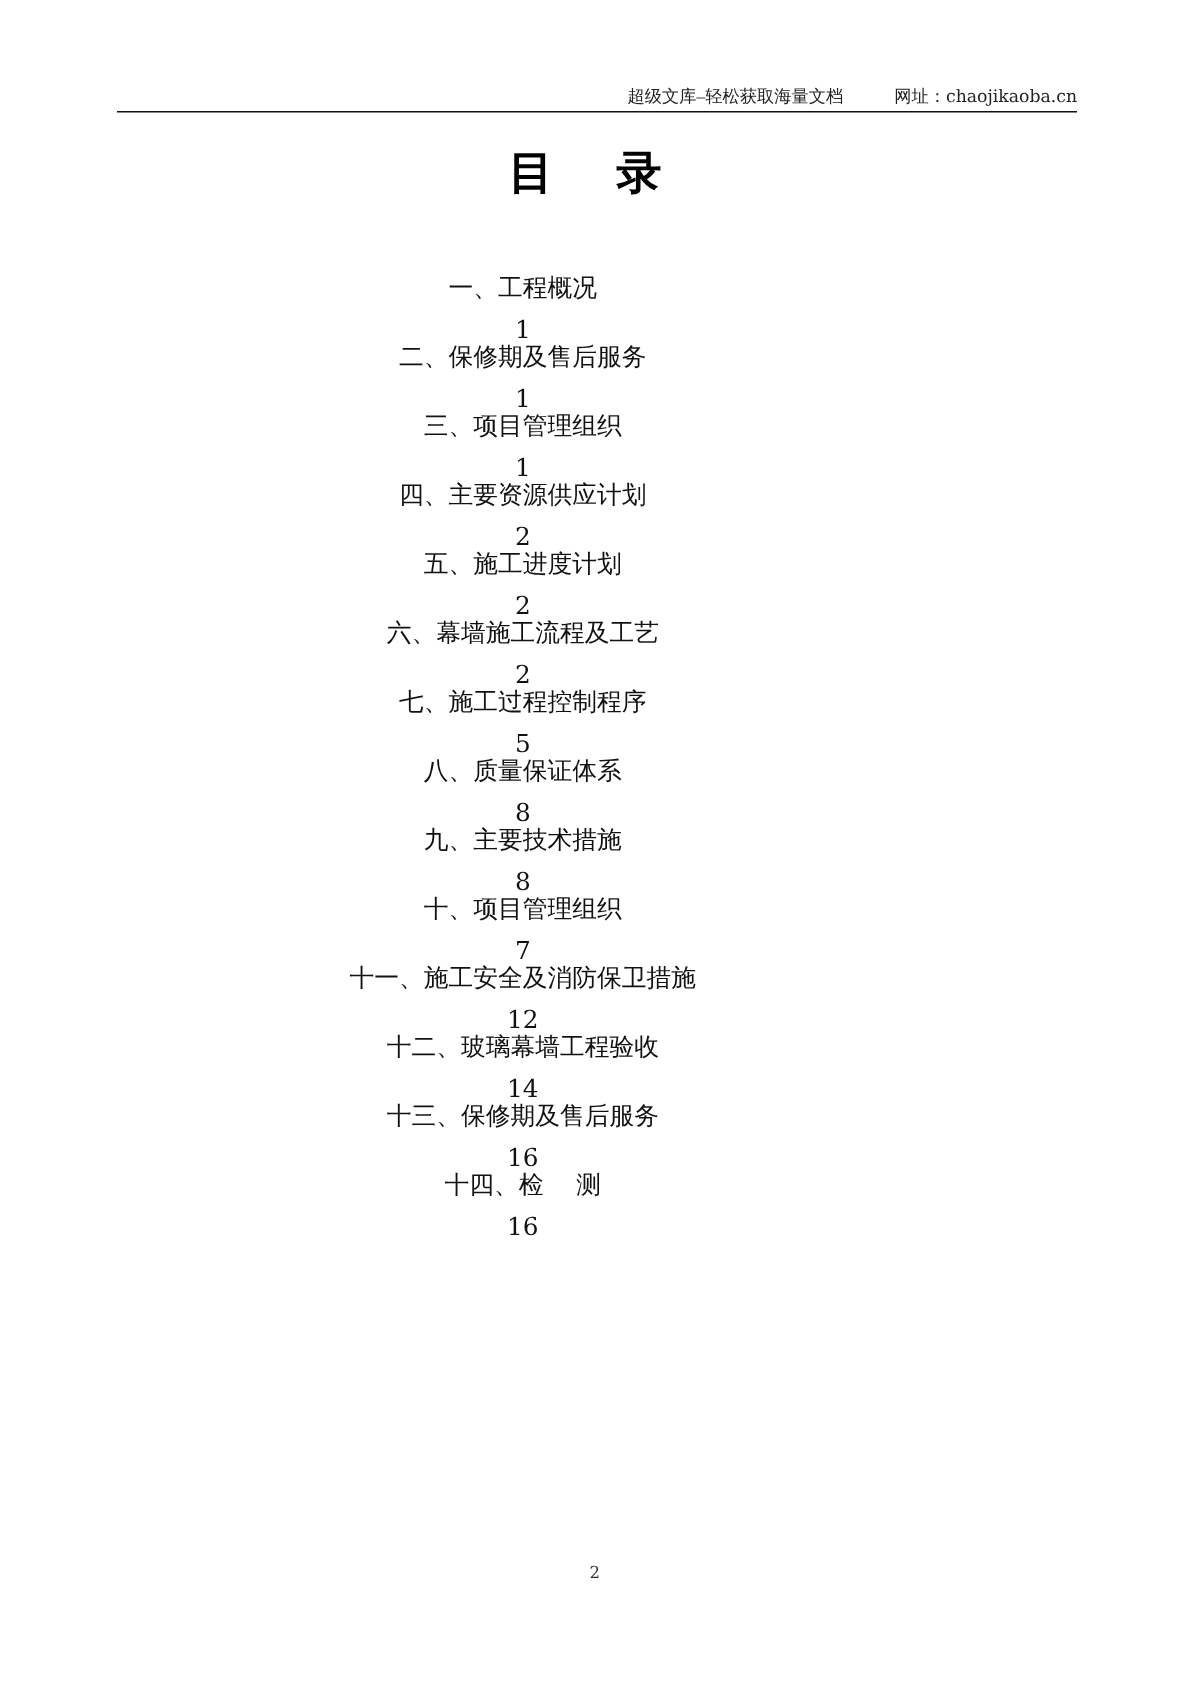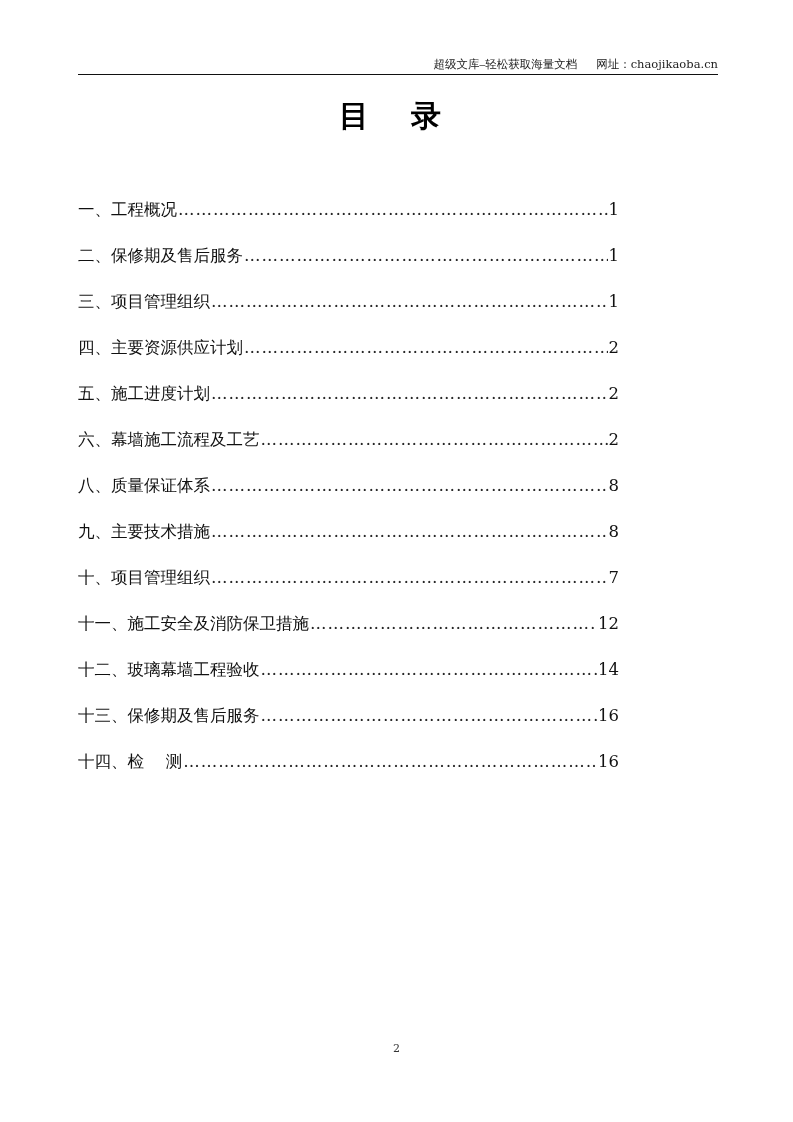--- a/index.html
+++ b/index.html
@@ -20,21 +20,21 @@
       left: 78px;
       right: 75px;
       top: 57px;
       height: 17px;
       border-bottom: 1px solid #111111;
       text-align: right;
       font-size: 11.5px;
       line-height: 14px;
       color: #222222;
     }
-    .header .site-name { margin-right: 19px; font-family: Liberation Serif, serif; }
+    .header .site-name { margin-right: 34px; font-family: Liberation Serif, serif; }
     .title {
       position: absolute;
       top: 96px;
       left: 0;
       right: 0;
       text-align: center;
       font-family: "DejaVu Sans", "Liberation Sans", sans-serif;
       font-weight: bold;
       font-size: 30px;
       line-height: 40px;
@@ -43,25 +43,26 @@
       color: #000000;
     }
     .toc {
       position: absolute;
       left: 78px;
       width: 541px;
       top: 178px;
     }
     .toc-entry {
       display: flex;
-      align-items: flex-end;
+      align-items: center;
       height: 46px;
       font-size: 16.5px;
       line-height: 28px;
       white-space: nowrap;
+      flex-direction: column;
     }
     .toc-entry .label { flex: 0 0 auto; }
     .toc-entry .leader {
       flex: 1 1 auto;
       overflow: hidden;
       margin: 0 1px;
       letter-spacing: 1px;
       color: #222222;
     }
     .toc-entry .leader::before {
@@ -112,20 +113,25 @@
     <span class="label">五、施工进度计划</span>
     <span class="leader"></span>
     <span class="page">2</span>
   </div>
   <div class="toc-entry">
     <span class="label">六、幕墙施工流程及工艺</span>
     <span class="leader"></span>
     <span class="page">2</span>
   </div>
   <div class="toc-entry">
+    <span class="label">七、施工过程控制程序</span>
+    <span class="leader"></span>
+    <span class="page">5</span>
+  </div>
+  <div class="toc-entry">
     <span class="label">八、质量保证体系</span>
     <span class="leader"></span>
     <span class="page">8</span>
   </div>
   <div class="toc-entry">
     <span class="label">九、主要技术措施</span>
     <span class="leader"></span>
     <span class="page">8</span>
   </div>
   <div class="toc-entry">

